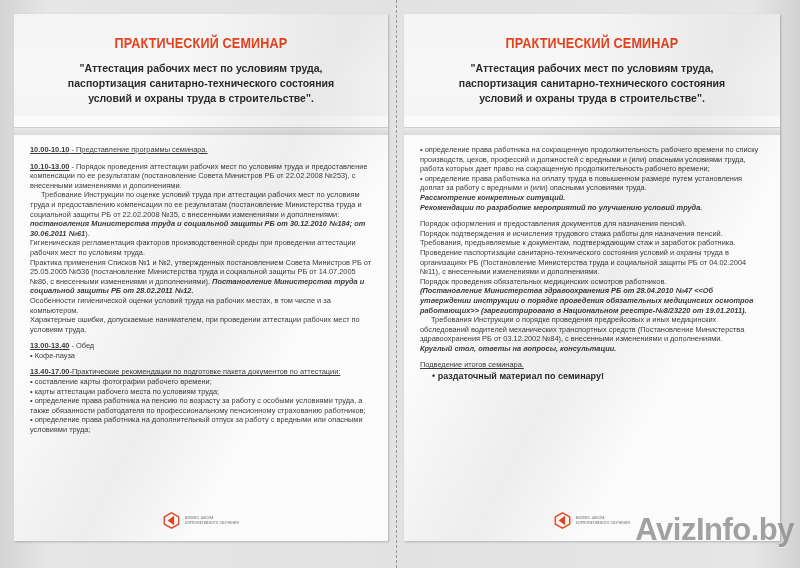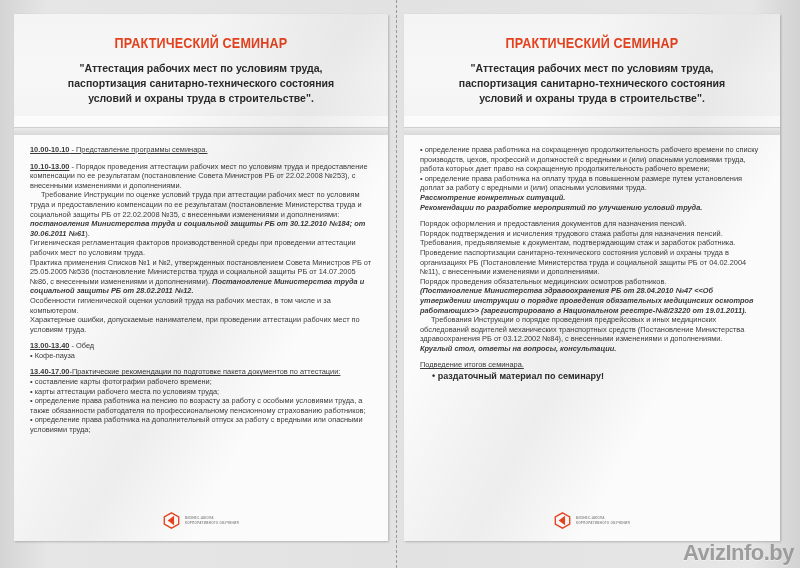--- a/index.html
+++ b/index.html
@@ -133,22 +133,22 @@
     line-height: 4.4px;
     letter-spacing: .25px;
     font-weight: bold;
     white-space: nowrap;
   }
 
   
   .watermark {
     position: absolute;
     right: 6px;
-    bottom: 2px;
-    font-size: 22px;
+    bottom: 20px;
+    font-size: 31px;
     font-weight: bold;
     color: #8e8e8e;
     opacity: .82;
     letter-spacing: -.5px;
     text-shadow: 0 1px 0 rgba(255,255,255,.55);
     pointer-events: none;
     white-space: nowrap;
   }
 </style>
 </head>

